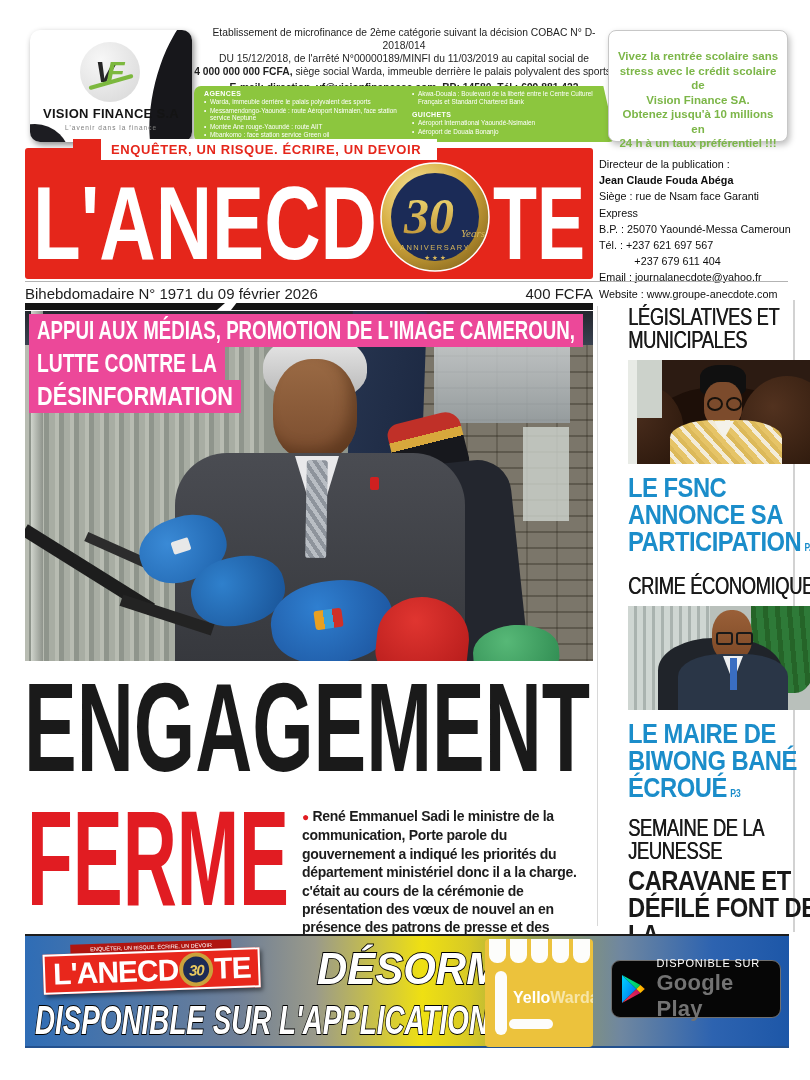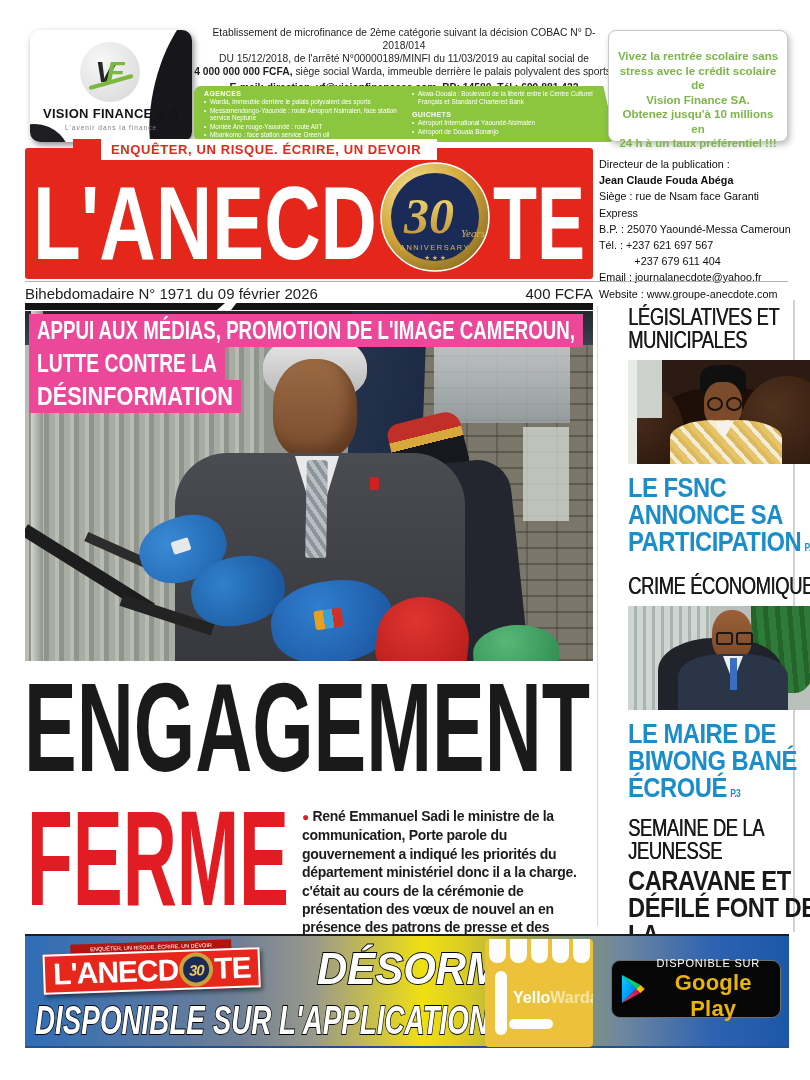--- a/index.html
+++ b/index.html
@@ -207,21 +207,21 @@
   .kiosk-awning{position:absolute;left:4px;top:0;display:flex;gap:4px;}
   .kiosk-awning span{width:17px;height:24px;background:#fdfdfb;border-radius:0 0 8px 8px;display:block;}
   .kiosk-spine{position:absolute;left:10px;top:32px;width:12px;height:64px;background:#fdfdfb;border-radius:6px;}
   .kiosk-bar{position:absolute;left:24px;top:80px;width:44px;height:10px;background:#fdfdfb;border-radius:5px;}
   .kiosk-name{position:absolute;left:28px;top:50px;font-size:16px;font-weight:bold;}
   .kiosk-n1{color:#ffffff;} .kiosk-n2{color:#f7e6a8;}
   .gplay{position:absolute;left:586px;top:24px;width:170px;height:58px;background:#060606;
       border:1.5px solid #6f6f6f;border-radius:9px;display:flex;align-items:center;
       padding:0 10px;gap:10px;box-sizing:border-box;}
   .gplay-small{font-size:11px;letter-spacing:.8px;color:#fff;}
-  .gplay-big{font-size:22px;color:#eab308;font-weight:bold;letter-spacing:.2px;margin-top:1px;text-align:center;}
+  .gplay-big{font-size:22px;color:#737373;font-weight:bold;letter-spacing:.2px;margin-top:1px;}
 </style>
 </head>
 <body>
 
 <div class="page">
 
   <div class="top-ad">
     <div class="vf-card">
       <div class="vf-sweep"></div>
       <div class="vf-sweep2"></div>

